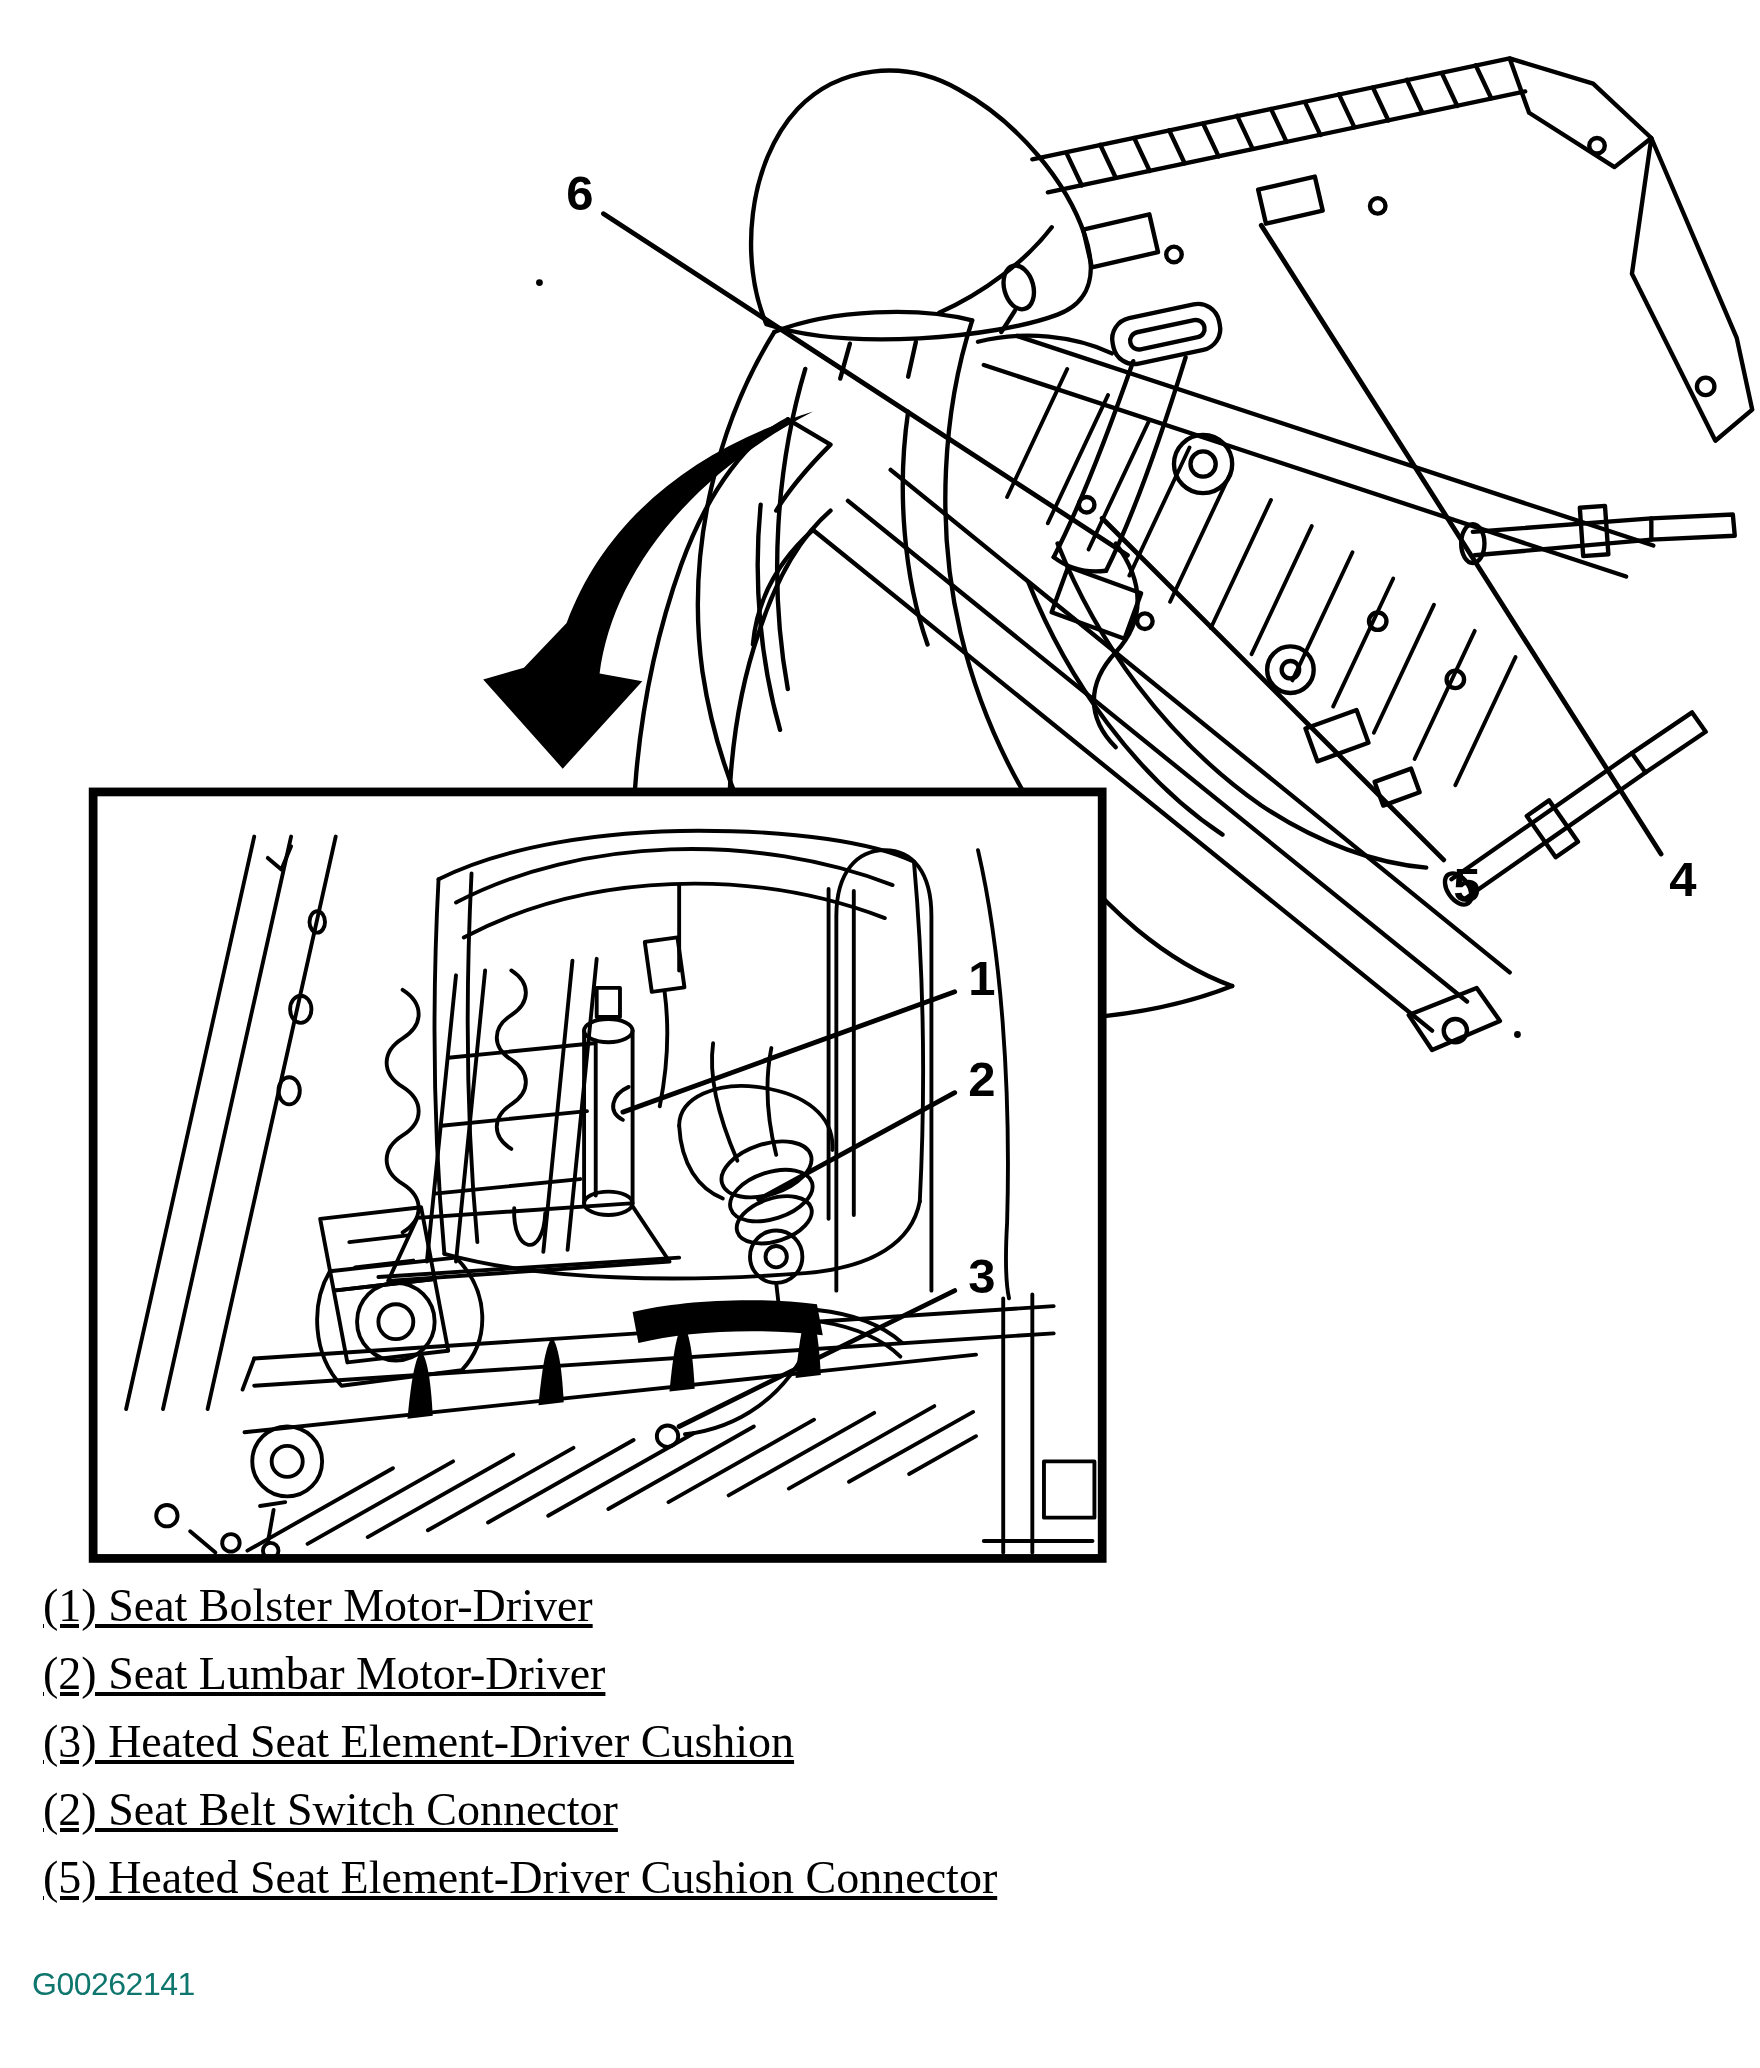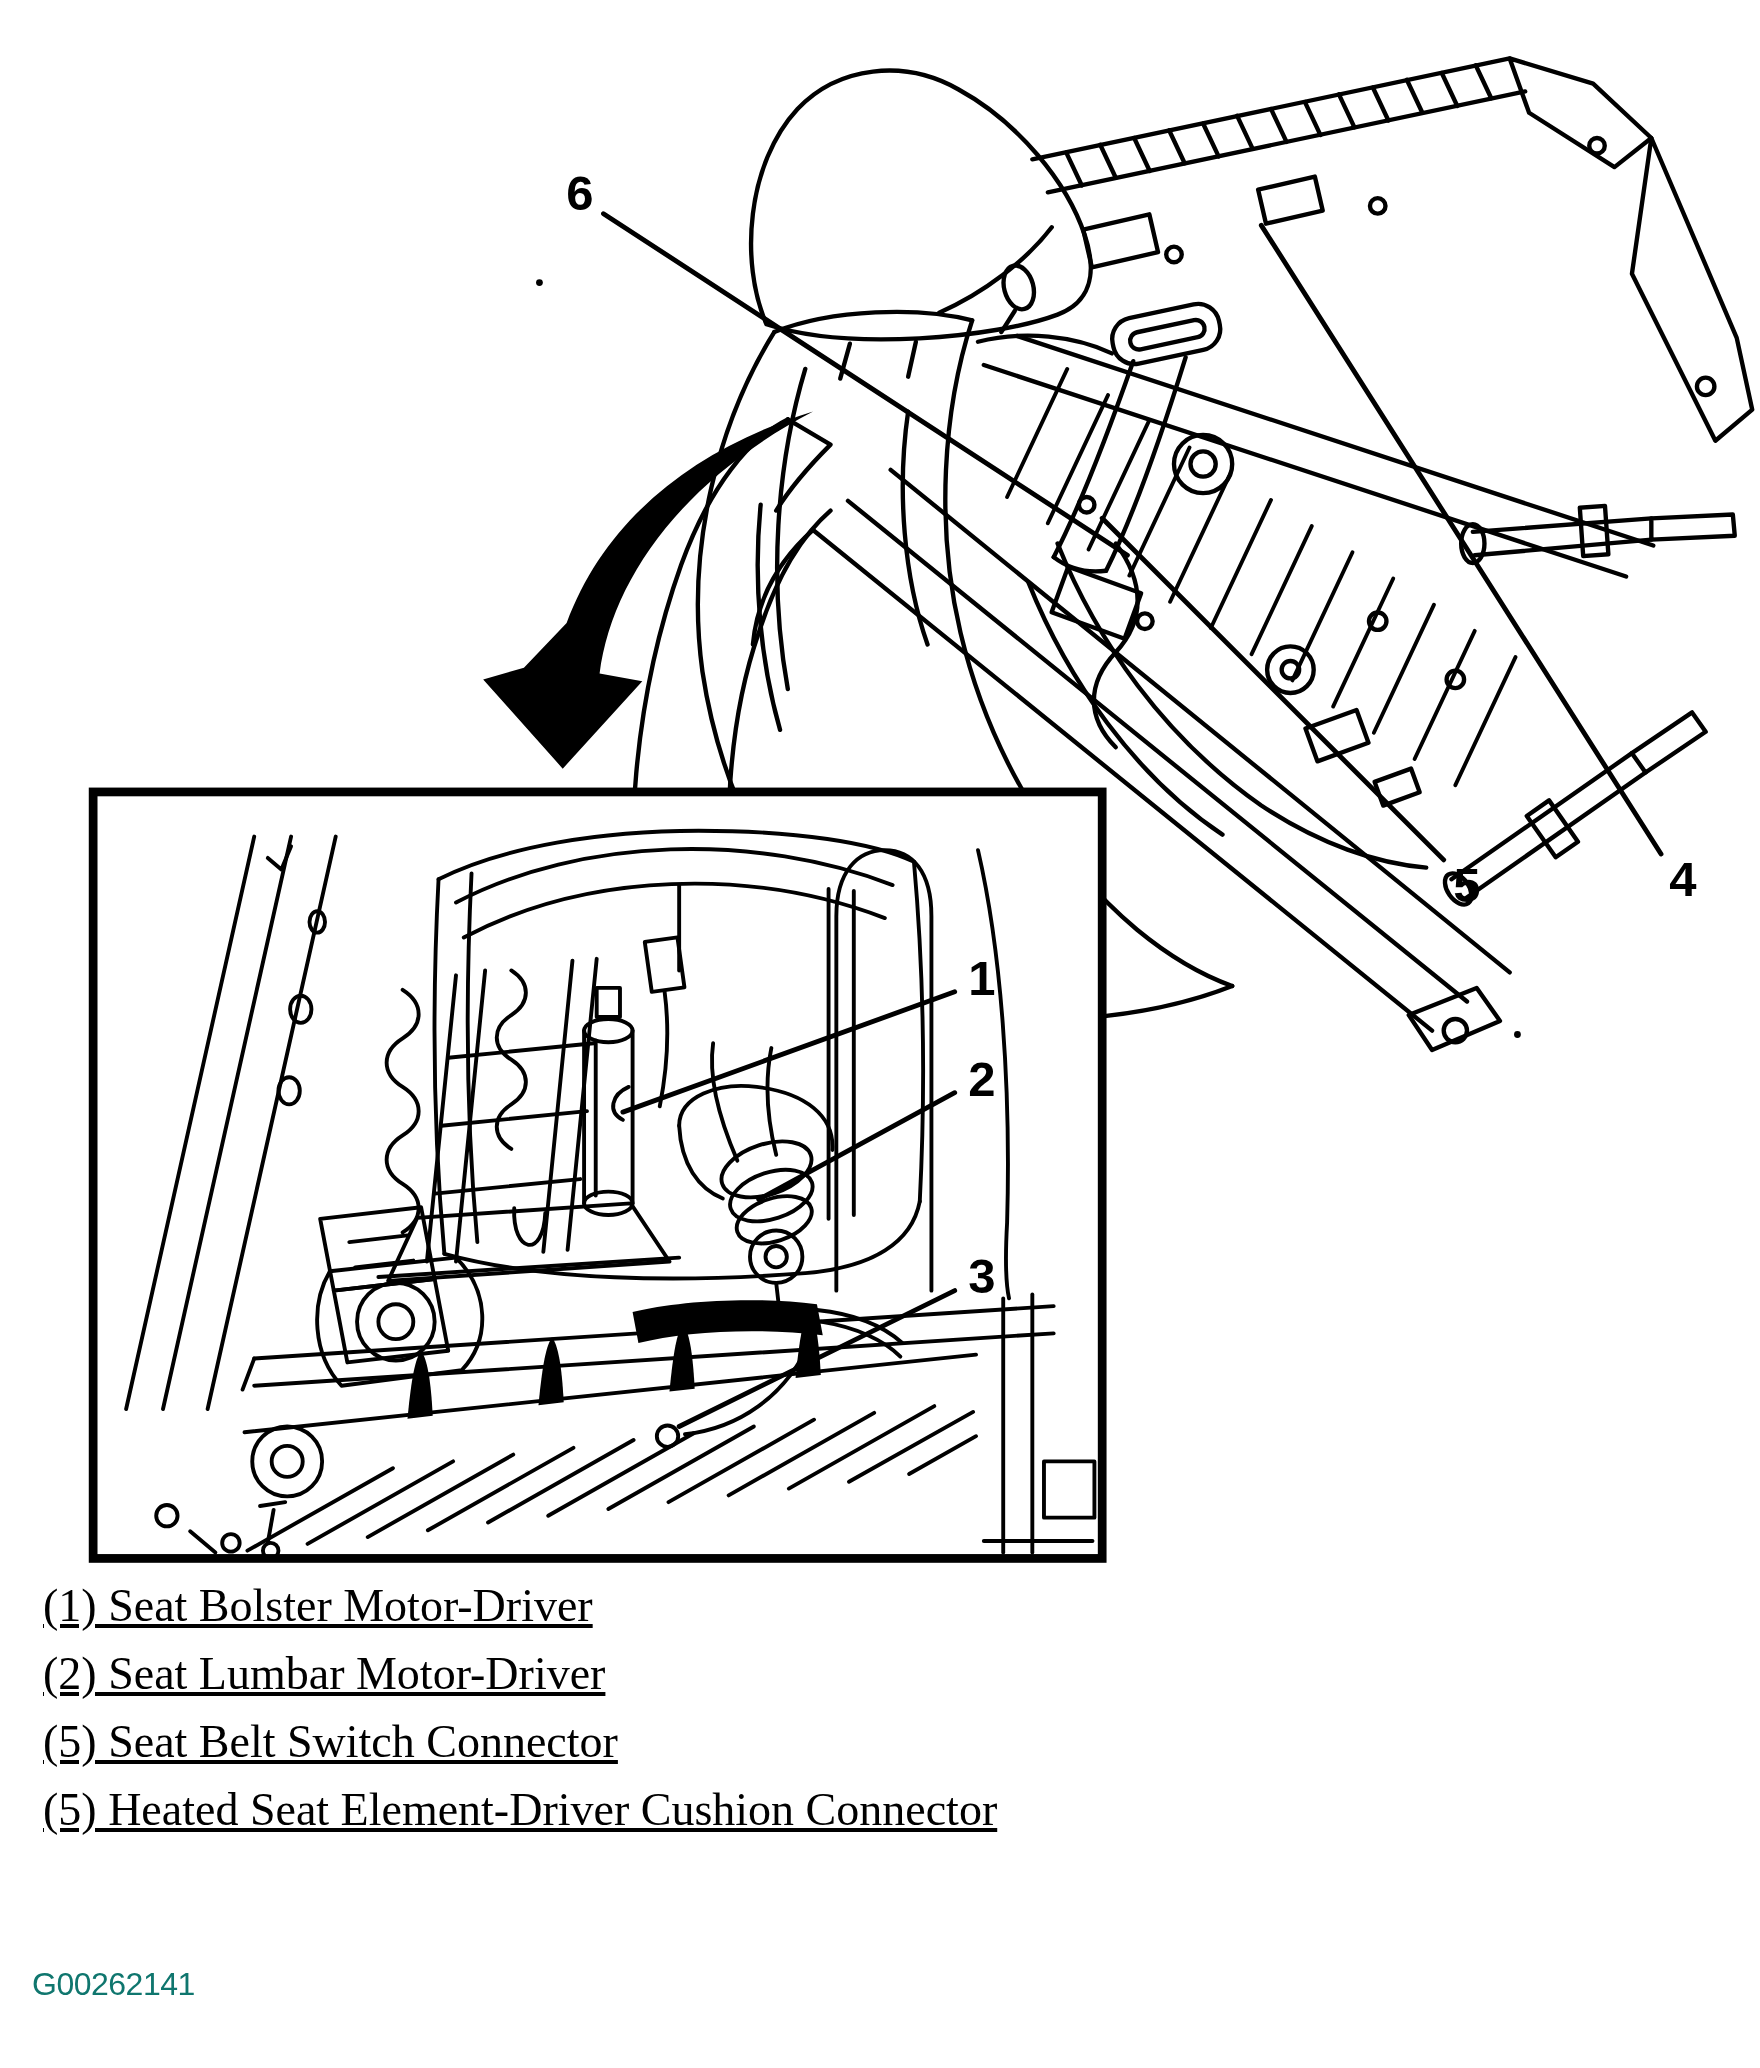--- a/index.html
+++ b/index.html
@@ -317,20 +317,21 @@
 <span class="callout" style="left:982px;top:978px;">1</span>
 <span class="callout" style="left:982px;top:1079px;">2</span>
 <span class="callout" style="left:982px;top:1276px;">3</span>
 <span class="callout" style="left:1683px;top:879px;">4</span>
 <span class="callout" style="left:1467px;top:885px;">5</span>
 <span class="callout" style="left:580px;top:193px;">6</span>
 
 <div class="legend">
   <div class="legend-line">(1) Seat Bolster Motor-Driver</div>
   <div class="legend-line">(2) Seat Lumbar Motor-Driver</div>
-  <div class="legend-line">(5) Seat Belt Switch Connector</div>
+  <div class="legend-line">(3) Heated Seat Element-Driver Cushion</div>
+  <div class="legend-line">(2) Seat Belt Switch Connector</div>
   <div class="legend-line">(5) Heated Seat Element-Driver Cushion Connector</div>
 </div>
 
 <div class="figure-code">G00262141</div>
 
 </div>
 
 
 </body></html>

